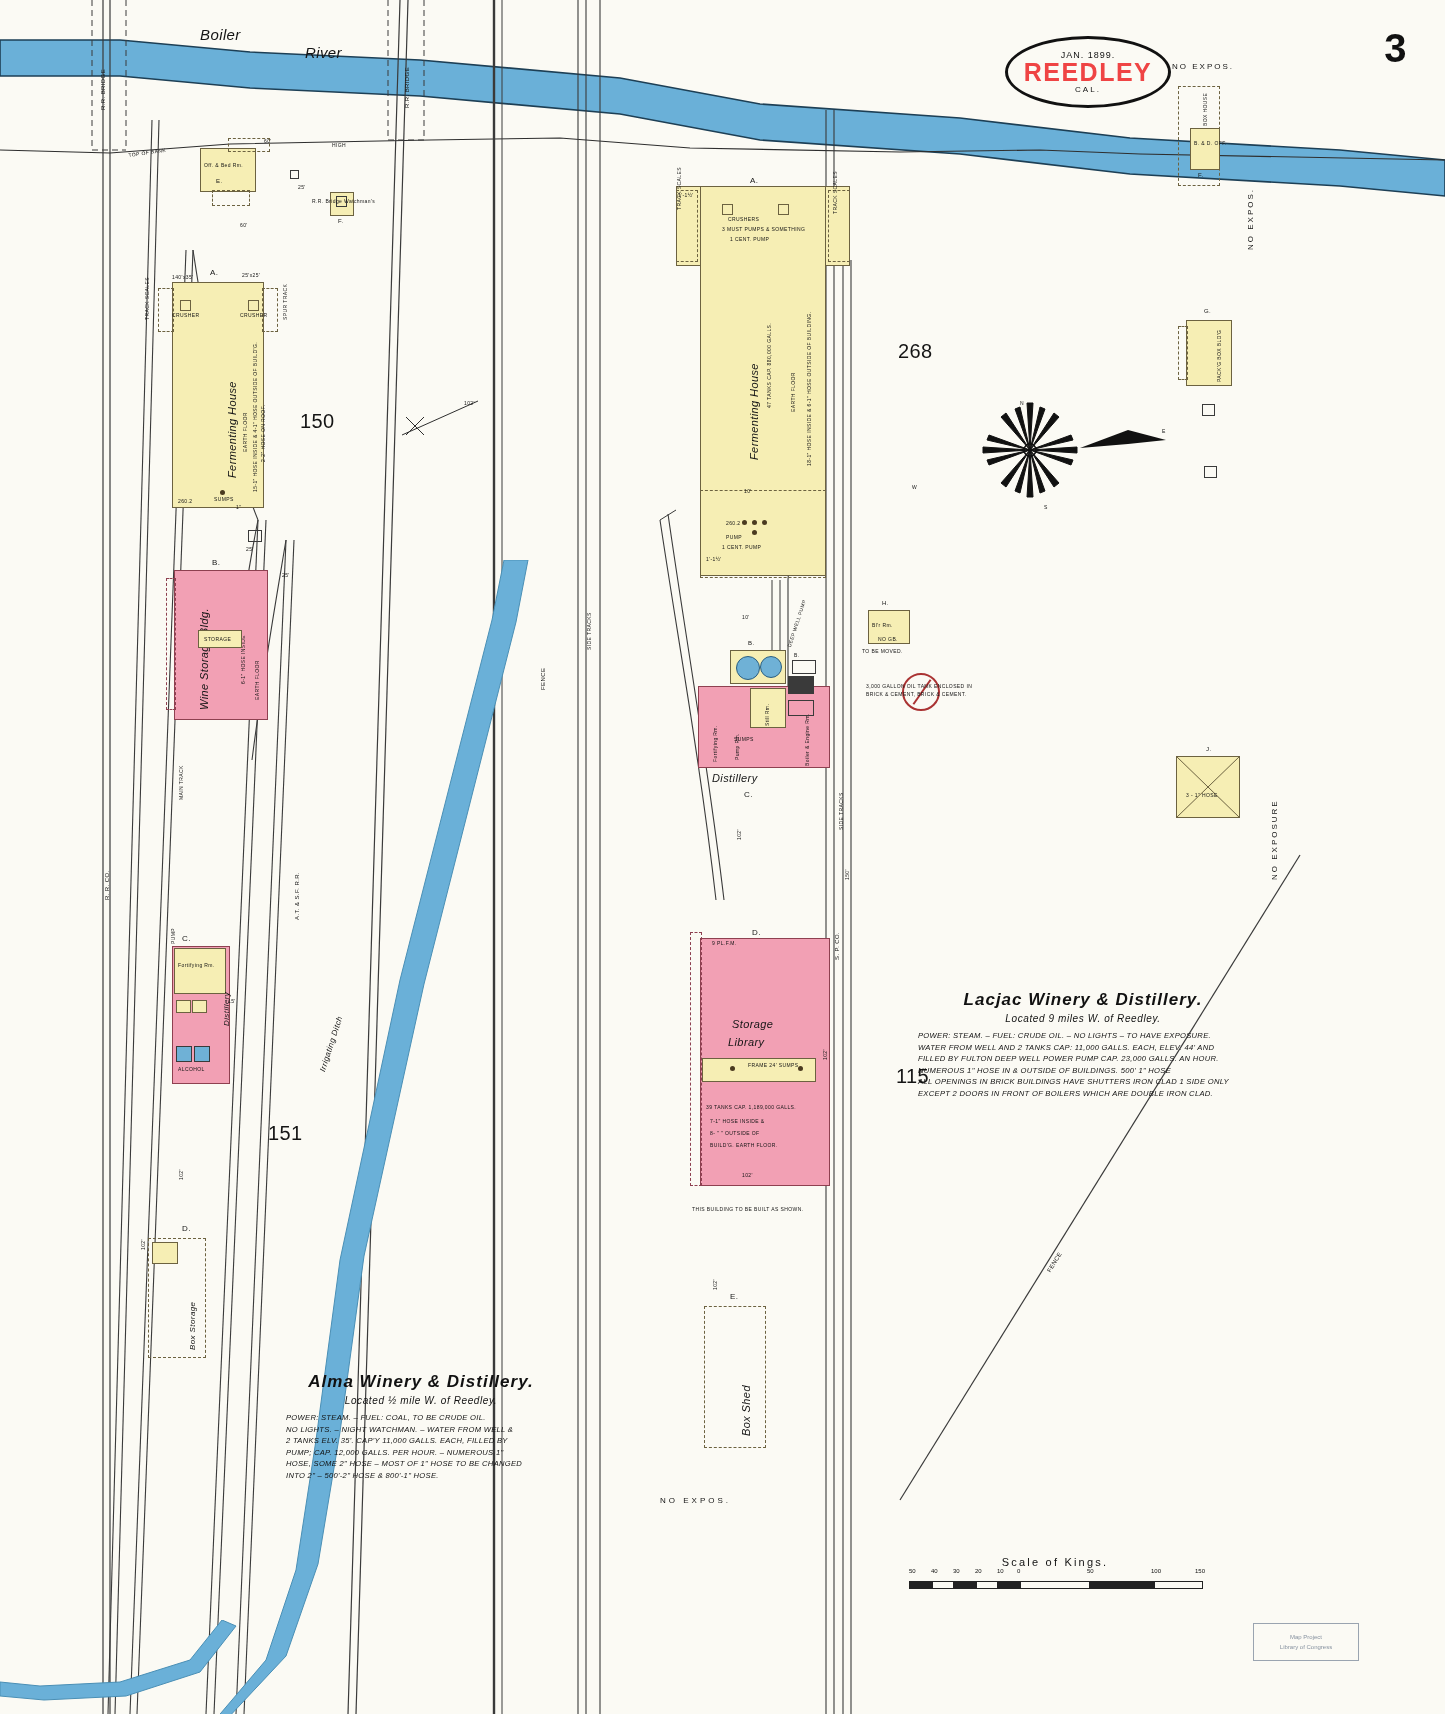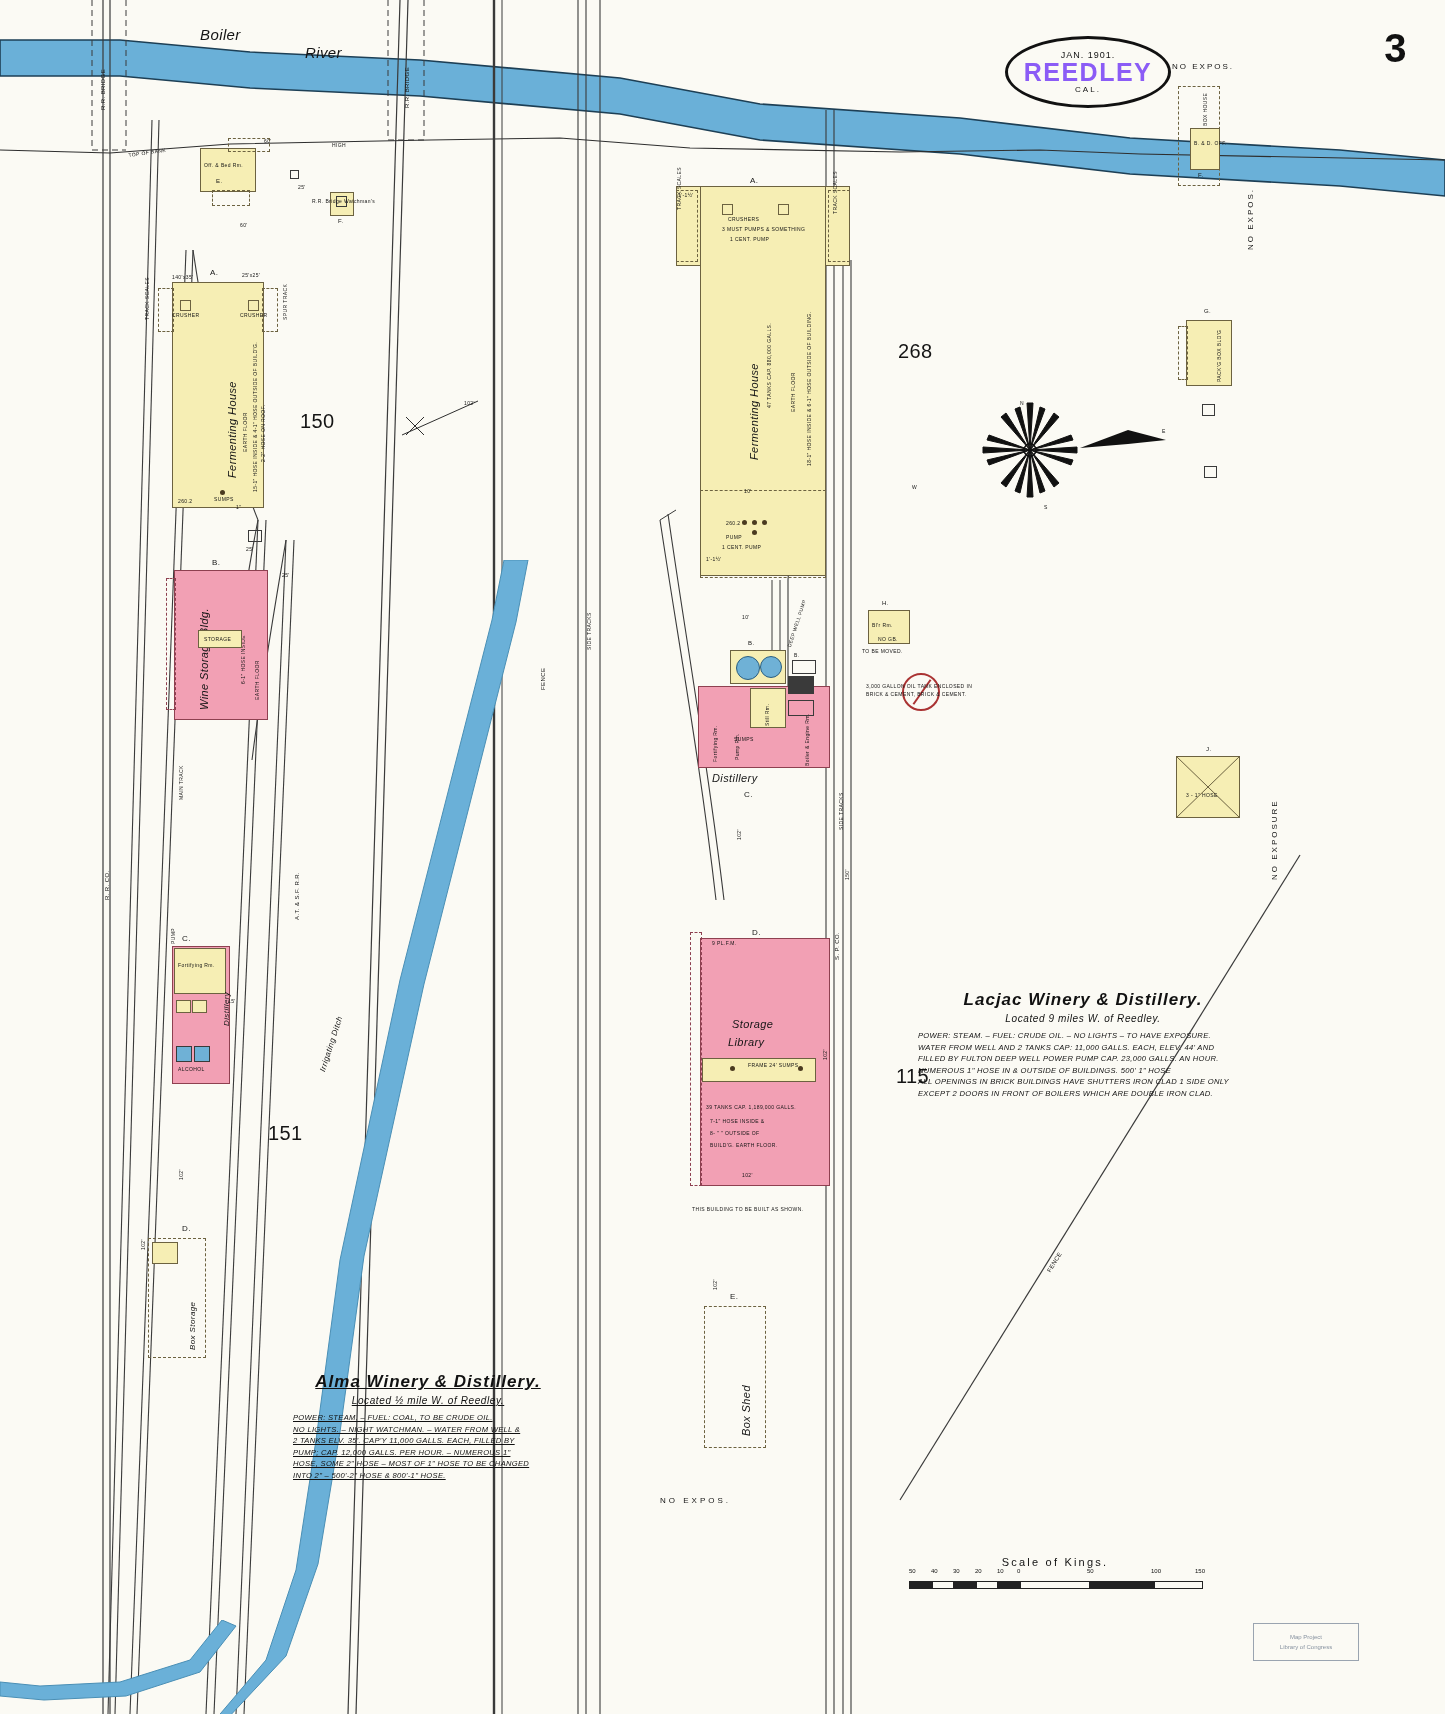--- a/index.html
+++ b/index.html
@@ -29,21 +29,21 @@
   .plain{border:1.2px solid #3a3a3a;background:transparent;}
   
   #pageno{right:38px;top:26px;font-size:40px;font-weight:bold;color:#111;
           font-family:"Liberation Sans",sans-serif;}
   
   #cart{left:1005px;top:36px;width:160px;height:66px;
         border:3.5px solid #111;border-radius:50%/50%;
         display:flex;flex-direction:column;align-items:center;
         justify-content:center;background:#fbfaf4;}
   #cart .d{font-size:9px;letter-spacing:1px;color:#111;}
-  #cart .n{font-size:25px;font-weight:bold;letter-spacing:1.5px;color:#8b5cf6;
+  #cart .n{font-size:25px;font-weight:bold;letter-spacing:1.5px;color:#ef4444;
            line-height:1;}
   #cart .s{font-size:8px;letter-spacing:2px;color:#111;}
   
   .legend{position:absolute;color:#111;}
   .legend .h{font-size:17px;font-style:italic;font-weight:bold;
              letter-spacing:1px;text-align:center;}
   .legend .sub{font-size:10px;font-style:italic;letter-spacing:.6px;
                text-align:center;margin-top:3px;}
   .legend .bodyl{font-size:7.6px;font-style:italic;letter-spacing:.3px;
                 line-height:11.5px;margin-top:6px;}
@@ -76,21 +76,21 @@
         background:#4a3a20;}
 </style>
 </head>
 <body>
 
 <div id="sheet">
 
   <div class="mt abs" id="pageno">3</div>
 
   <div class="abs" id="cart">
-    <div class="d">JAN. 1901.</div>
+    <div class="d">JAN. 1899.</div>
     <div class="n">REEDLEY</div>
     <div class="s">CAL.</div>
   </div>
 
   <svg class="abs" style="left:0;top:0;" width="1445" height="260">
     <path d="M0,40 L120,40 L250,52 L420,60 L620,78 L760,104 L960,118 L1130,138 L1340,150 L1445,160
              L1445,196 L1340,186 L1130,174 L960,154 L760,140 L620,114 L420,96 L250,88 L120,76 L0,76 Z" fill="#6ab0d8" stroke="#1d3f55" stroke-width="1.6"></path>
   </svg>
   <div class="mt lg ital" style="left:200px;top:26px;">Boiler</div>
   <div class="mt lg ital" style="left:305px;top:44px;">River</div>
@@ -247,21 +247,21 @@
   <div class="mt xtiny" style="left:228px;top:998px;">15'</div>
   <div class="mt xtiny rotn" style="left:170px;top:944px;transform:rotate(-90deg);">PUMP</div>
 
   <div class="bldg dash" style="left:148px;top:1238px;width:58px;height:120px;"></div>
   <div class="bldg yellow" style="left:152px;top:1242px;width:26px;height:22px;"></div>
   <div class="mt sm" style="left:182px;top:1224px;">D.</div>
   <div class="mt sm ital rotn" style="left:188px;top:1350px;transform:rotate(-90deg);">Box Storage</div>
   <div class="mt xtiny rotn" style="left:140px;top:1250px;transform:rotate(-90deg);">102'</div>
   <div class="mt xtiny rotn" style="left:178px;top:1180px;transform:rotate(-90deg);">102'</div>
 
-  <div class="legend" style="left:293px;top:1372px;width:270px;text-decoration:underline;">
+  <div class="legend" style="left:286px;top:1372px;width:270px;">
     <div class="h">Alma Winery &amp; Distillery.</div>
     <div class="sub">Located ½ mile W. of Reedley.</div>
     <div class="bodyl">
       <div>POWER: STEAM. – FUEL: COAL, TO BE CRUDE OIL.</div>
       <div>NO LIGHTS. – NIGHT WATCHMAN. – WATER FROM WELL &amp;</div>
       <div>2 TANKS ELV. 35'. CAP'Y 11,000 GALLS. EACH, FILLED BY</div>
       <div>PUMP; CAP. 12,000 GALLS. PER HOUR. – NUMEROUS 1"</div>
       <div>HOSE, SOME 2" HOSE – MOST OF 1" HOSE TO BE CHANGED</div>
       <div>INTO 2" – 500'-2" HOSE &amp; 800'-1" HOSE.</div>
     </div>

